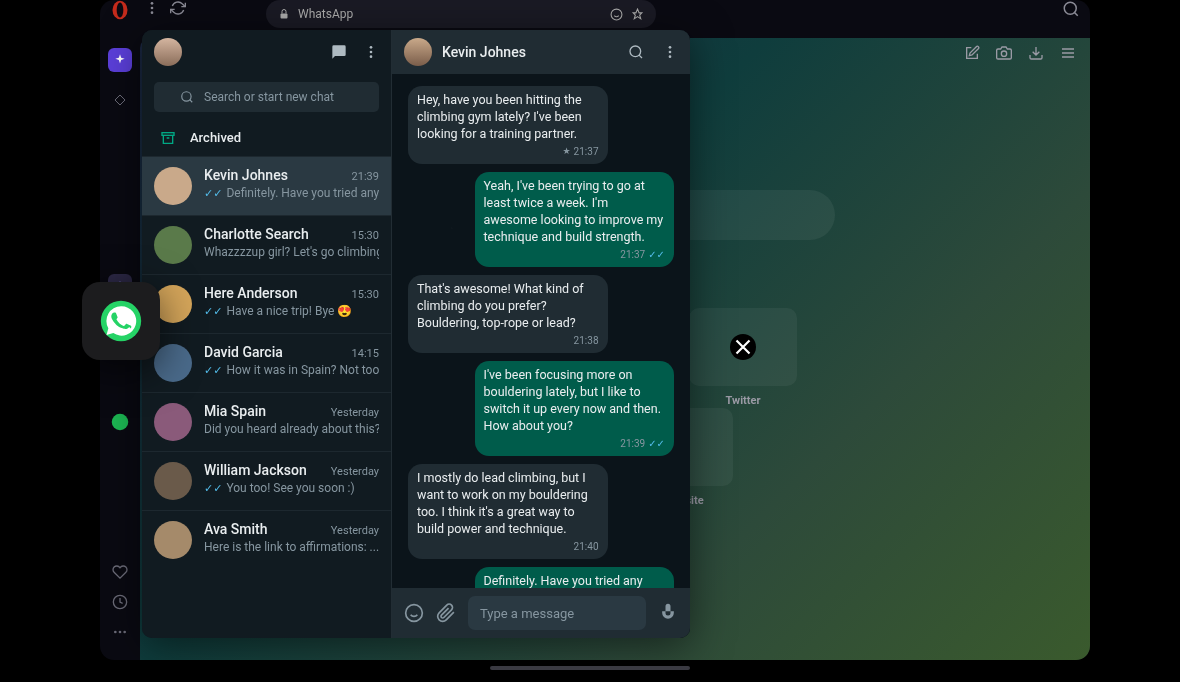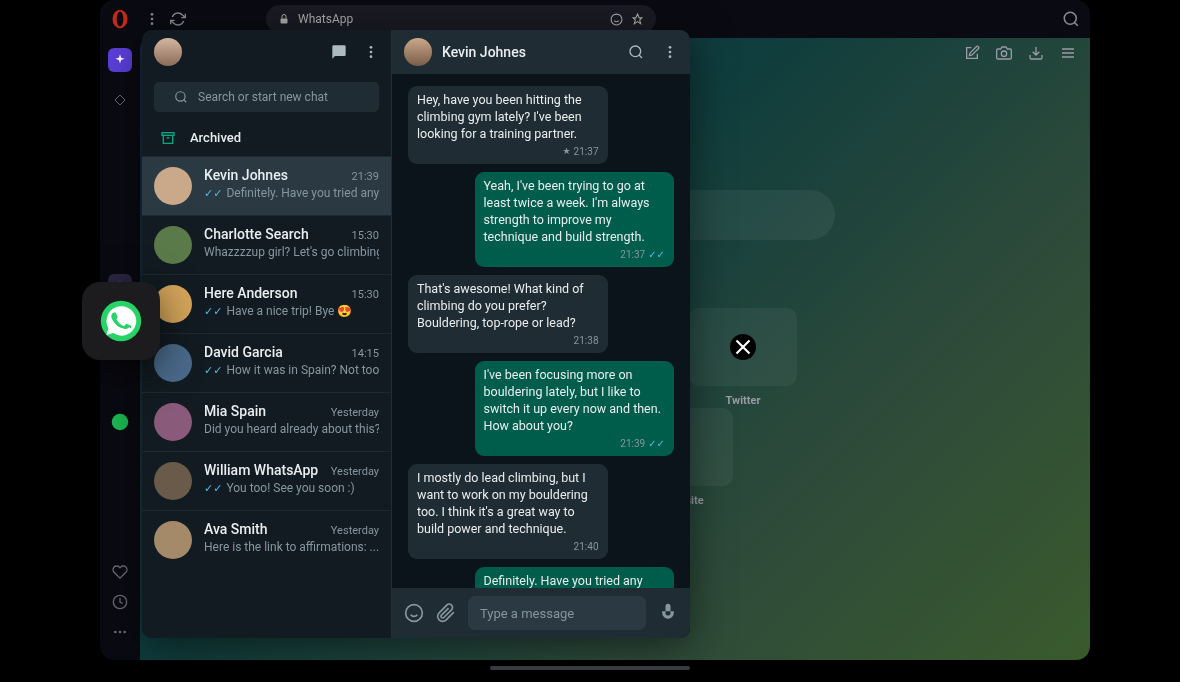--- a/index.html
+++ b/index.html
@@ -1,19 +1,19 @@
 <!DOCTYPE html>
 <html><head>
 <meta charset="utf-8">
 <style>
 * { margin: 0; padding: 0; box-sizing: border-box; font-family: -apple-system, BlinkMacSystemFont, "Segoe UI", Roboto, sans-serif; }
 body { background: #000; width: 1180px; height: 682px; overflow: hidden; position: relative; }
 
 .browser-frame { position: absolute; left: 100px; top: 0; width: 990px; height: 660px; background: #0a0a12; border-radius: 14px; overflow: hidden; }
-.browser-top { height: 38px; display: flex; align-items: center; padding: 0 10px; }
+.browser-top { height: 38px; display: flex; align-items: flex-start; padding: 0 10px; }
 .opera-logo { width: 20px; height: 20px; color: #c42b1c; margin-right: 14px; }
 .addr-group { display: flex; align-items: center; gap: 10px; }
 .addr-btn { width: 16px; height: 16px; color: #8a8a95; cursor: pointer; }
 .address-bar { margin-left: 80px; width: 390px; height: 28px; background: #1a1a24; border-radius: 14px; display: flex; align-items: center; padding: 0 12px; gap: 8px; color: #aaa; font-size: 12px; }
 .addr-spacer { flex: 1; }
 .top-right { margin-left: auto; display: flex; align-items: center; gap: 14px; }
 .top-right svg { width: 18px; height: 18px; color: #8a8a95; }
 
 .opera-sidebar { position: absolute; left: 0; top: 38px; width: 40px; height: 622px; display: flex; flex-direction: column; align-items: center; gap: 16px; padding-top: 10px; }
 .sb-icon { width: 24px; height: 24px; border-radius: 6px; display: flex; align-items: center; justify-content: center; color: #6b6b78; }
@@ -37,21 +37,21 @@
 .tile-row2 { position: absolute; left: 50%; top: 370px; transform: translateX(-50%); display: flex; gap: 20px; }
 
 
 .wa-panel { position: absolute; left: 142px; top: 30px; width: 548px; height: 608px; background: #111b21; border-radius: 10px; overflow: hidden; display: flex; box-shadow: 0 8px 40px rgba(0,0,0,0.5); }
 .wa-left { width: 250px; background: #111b21; display: flex; flex-direction: column; border-right: 1px solid #222d34; }
 .wa-left-head { height: 44px; display: flex; align-items: center; padding: 0 12px; gap: 8px; }
 .avatar { width: 28px; height: 28px; border-radius: 50%; background: #4a5568; }
 .wa-head-actions { margin-left: auto; display: flex; gap: 16px; }
 .wa-head-actions svg { width: 16px; height: 16px; color: #aebac1; }
 
-.wa-search { margin: 8px 12px; height: 30px; background: #202c33; border-radius: 5px; display: flex; align-items: center; padding: 0 20px; gap: 10px; color: #8696a0; font-size: 12px; }
+.wa-search { margin: 8px 12px; height: 30px; background: #202c33; border-radius: 5px; display: flex; align-items: center; padding: 0 26px; gap: 10px; color: #8696a0; font-size: 12px; }
 .wa-archived { display: flex; align-items: flex-start; gap: 14px; padding: 10px 18px; color: #e9edef; font-size: 13px; font-weight: 500; }
 .wa-archived svg { width: 16px; height: 16px; color: #00a884; }
 
 .chat-list { flex: 1; overflow: hidden; }
 .chat-item { display: flex; padding: 10px 12px; gap: 12px; border-top: 1px solid #1d282f; cursor: pointer; }
 .chat-item.active { background: #2a3942; }
 .chat-avatar { width: 38px; height: 38px; border-radius: 50%; background: #4a5568; flex-shrink: 0; }
 .chat-body { flex: 1; min-width: 0; }
 .chat-top { display: flex; justify-content: space-between; align-items: baseline; }
 .chat-name { color: #e9edef; font-size: 14px; font-weight: 500; }
@@ -59,21 +59,21 @@
 .chat-preview { color: #8696a0; font-size: 12px; margin-top: 3px; white-space: nowrap; overflow: hidden; text-overflow: ellipsis; display: flex; align-items: center; gap: 4px; }
 .check { color: #53bdeb; font-size: 11px; }
 
 .wa-right { flex: 1; display: flex; flex-direction: column; background: #0b141a; position: relative; }
 .wa-right-head { height: 44px; background: #202c33; display: flex; align-items: center; padding: 0 12px; gap: 10px; }
 .wa-right-name { color: #e9edef; font-size: 14px; font-weight: 500; }
 .wa-right-actions { margin-left: auto; display: flex; gap: 18px; }
 .wa-right-actions svg { width: 16px; height: 16px; color: #aebac1; }
 
 .msgs { flex: 1; padding: 12px 16px; overflow: hidden; background-image: radial-gradient(circle at 20% 30%, rgba(255,255,255,0.01) 1px, transparent 1px); }
-.msg { max-width: 75%; padding: 6px 9px 6px 9px; border-radius: 9px; margin-bottom: 8px; font-size: 12.5px; line-height: 1.35; position: relative; }
+.msg { max-width: 75%; padding: 6px 9px 6px 9px; border-radius: 14px; margin-bottom: 8px; font-size: 12.5px; line-height: 1.35; position: relative; }
 .msg-in { background: #202c33; color: #e9edef; }
 .msg-out { background: #005c4b; color: #e9edef; margin-left: auto; }
 .msg-time { font-size: 10px; color: #8696a0; text-align: right; margin-top: 2px; display: flex; justify-content: flex-end; align-items: center; gap: 3px; }
 .msg-time .check { font-size: 10px; }
 .star { color: #8696a0; font-size: 9px; }
 
 .wa-input { height: 50px; background: #202c33; display: flex; align-items: center; padding: 0 12px; gap: 12px; }
 .wa-input svg { width: 20px; height: 20px; color: #8696a0; }
 .wa-input-field { flex: 1; height: 34px; background: #2a3942; border-radius: 7px; display: flex; align-items: center; padding: 0 12px; color: #8696a0; font-size: 13px; }
 
@@ -314,21 +314,21 @@
       <div class="chat-preview">
 
         <span>Did you heard already about this?...</span>
       </div>
     </div>
         </div>
         <div class="chat-item">
     <div class="chat-avatar" style="background:#6a5a4a"></div>
     <div class="chat-body">
       <div class="chat-top">
-        <span class="chat-name">William WhatsApp</span>
+        <span class="chat-name">William Jackson</span>
         <span class="chat-time">Yesterday</span>
       </div>
       <div class="chat-preview">
         <span class="check">✓✓</span>
         <span>You too! See you soon :)</span>
       </div>
     </div>
         </div>
         <div class="chat-item">
     <div class="chat-avatar" style="background:#a58a6a"></div>
@@ -365,21 +365,21 @@
     <div class="msgs" id="msgs">
         <div class="msg msg-in">
     <div>Hey, have you been hitting the climbing gym lately? I've been looking for a training partner.</div>
     <div class="msg-time">
       <span class="star">★</span>
       21:37
       
     </div>
         </div>
         <div class="msg msg-out">
-    <div>Yeah, I've been trying to go at least twice a week. I'm always strength to improve my technique and build strength.</div>
+    <div>Yeah, I've been trying to go at least twice a week. I'm awesome looking to improve my technique and build strength.</div>
     <div class="msg-time">
       
       21:37
       <span class="check">✓✓</span>
     </div>
         </div>
         <div class="msg msg-in">
     <div>That's awesome! What kind of climbing do you prefer? Bouldering, top-rope or lead?</div>
     <div class="msg-time">
       

